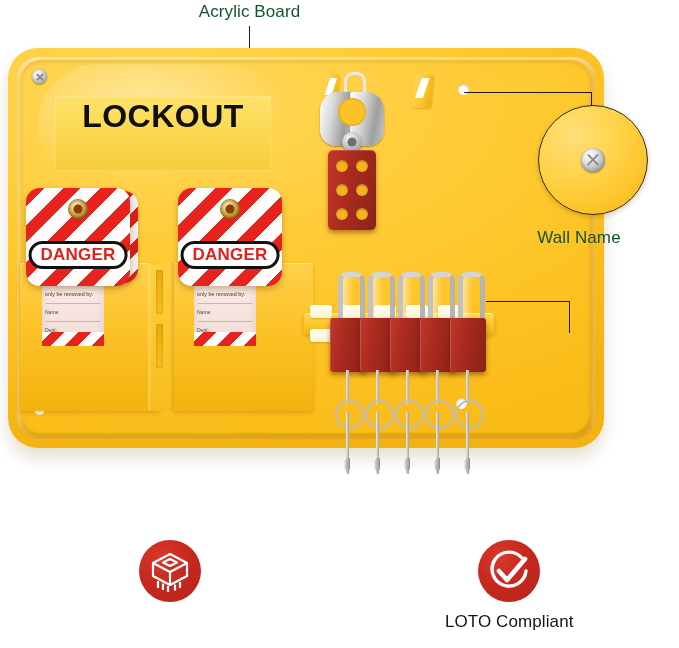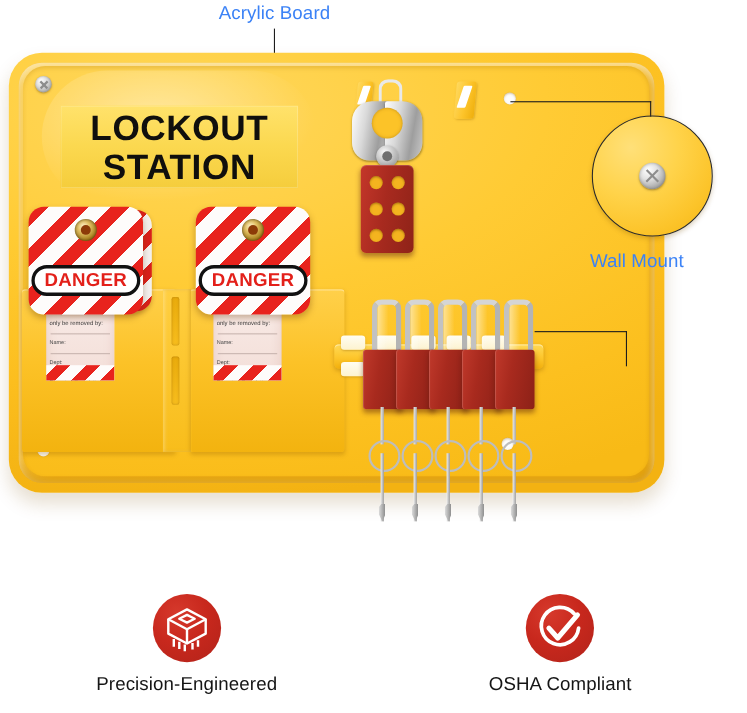--- a/index.html
+++ b/index.html
@@ -4,21 +4,21 @@
 <style>
   html,body{margin:0;padding:0;}
   body{
     width:679px;height:648px;background:#ffffff;
     font-family:"Liberation Sans", sans-serif;
     position:relative;overflow:hidden;color:#111;
   }
   .stage{position:absolute;left:0;top:0;width:679px;height:648px;}
 
   
-  .callout{position:absolute;font-size:17px;color:#3b82f6;letter-spacing:.1px;line-height:1.22;}
+  .callout{position:absolute;font-size:17px;color:#14532d;letter-spacing:.1px;line-height:1.22;}
   .callout.center{text-align:center;}
   #callout-acrylic{left:122px;top:2px;width:255px;}
   #callout-wall{left:490px;top:228px;width:178px;}
   #callout-classify{left:470px;top:336px;width:210px;text-align:center;}
 
   .leader{position:absolute;background:#1d1d1d;}
   .leader.v{width:1.3px;}
   .leader.h{height:1.3px;}
 
   
@@ -325,21 +325,20 @@
 
       <div class="hook-tab" id="hook-tab-1">
         <span class="slot"></span>
       </div>
       <div class="hook-tab" id="hook-tab-2">
         <span class="slot"></span>
       </div>
 
       <div class="label-band">
         <span class="line l1">LOCKOUT</span>
-        <span class="line">STATION</span>
       </div>
 
       <div class="pocket" id="pocket-left"></div>
       <div class="pocket" id="pocket-right"></div>
       <div class="pocket-divider"></div>
       <div class="pocket-slot" id="pocket-slot-a"></div>
       <div class="pocket-slot" id="pocket-slot-b"></div>
 
       <div class="tag-body" style="left:34px;top:186px;">
         <span class="t1">DO NOT</span>
@@ -458,21 +457,21 @@
     <span class="keyshaft"></span>
     <span class="ring"></span>
     <span class="key"></span>
   </div>
 
   <div class="leader h" style="left:464px;top:92px;width:128px;"></div>
   <div class="leader v" style="left:591px;top:92px;height:20px;"></div>
   <div class="magnifier">
     <span class="screw-big"></span>
   </div>
-  <div class="callout center" id="callout-wall">Wall Mount</div>
+  <div class="callout center" id="callout-wall">Wall Name</div>
 
   <div class="leader h" style="left:486px;top:301px;width:84px;"></div>
   <div class="leader v" style="left:569px;top:301px;height:32px;"></div>
   <div id="callout-classify" class="callout">
     <br>
   </div>
 
   <div class="features">
 
 
@@ -485,27 +484,26 @@
             <line x1="31" y1="32" x2="31" y2="45"></line>
             <polygon points="31,19 38,22.5 31,26 24,22.5"></polygon>
             <line x1="19" y1="41" x2="19" y2="48"></line>
             <line x1="24" y1="43.5" x2="24" y2="50"></line>
             <line x1="29" y1="46" x2="29" y2="52"></line>
             <line x1="36" y1="44.5" x2="36" y2="50.5"></line>
             <line x1="41" y1="42" x2="41" y2="48"></line>
           </g>
         </svg>
       </div>
-      <div class="cap">Precision-Engineered</div>
     </div>
 
     <div class="feature">
       <div class="badge">
         <svg width="62" height="62" viewBox="0 0 62 62" aria-hidden="true">
           <path d="M44,18 A17,17 0 1 0 48,31" fill="none" stroke="#ffffff" stroke-width="3.4" stroke-linecap="round"></path>
           <polyline points="21,31 29,40 47,19" fill="none" stroke="#ffffff" stroke-width="4.6" stroke-linecap="round" stroke-linejoin="round"></polyline>
         </svg>
       </div>
-      <div class="cap">OSHA Compliant</div>
+      <div class="cap">LOTO Compliant</div>
     </div>
 
   </div>
 </div>
 
 </body></html>

